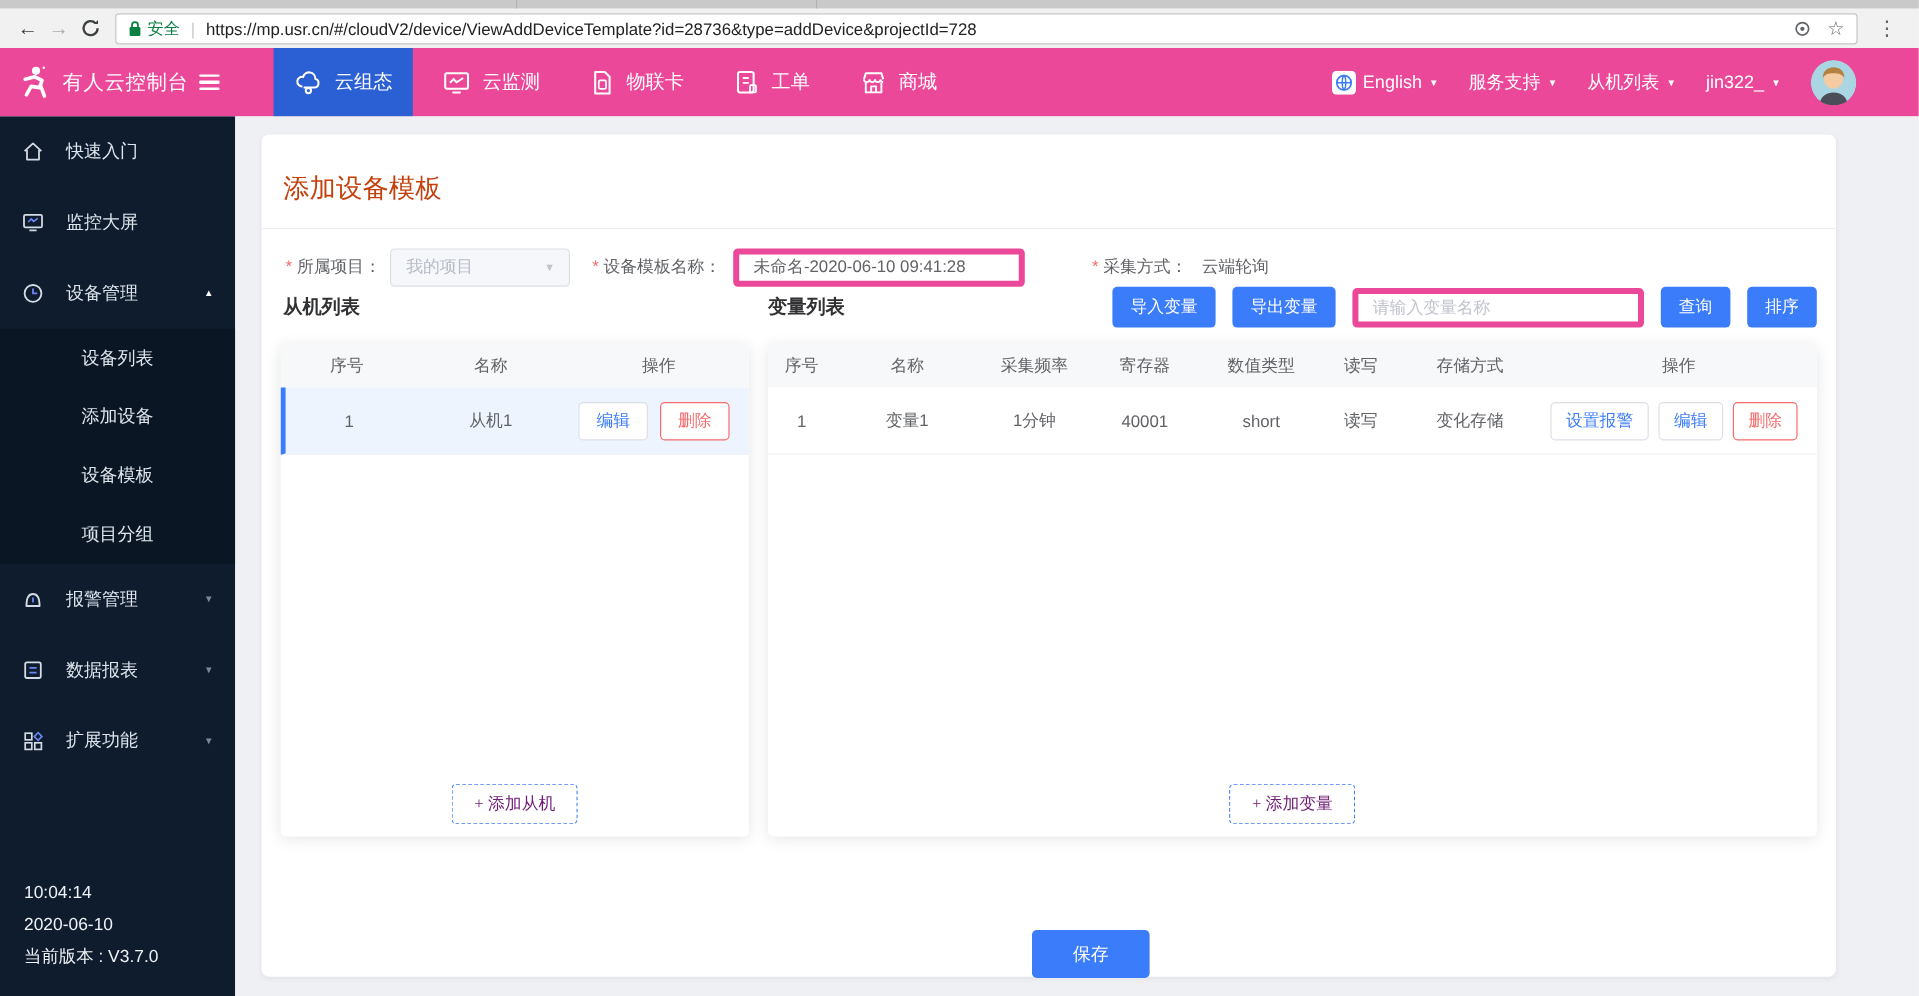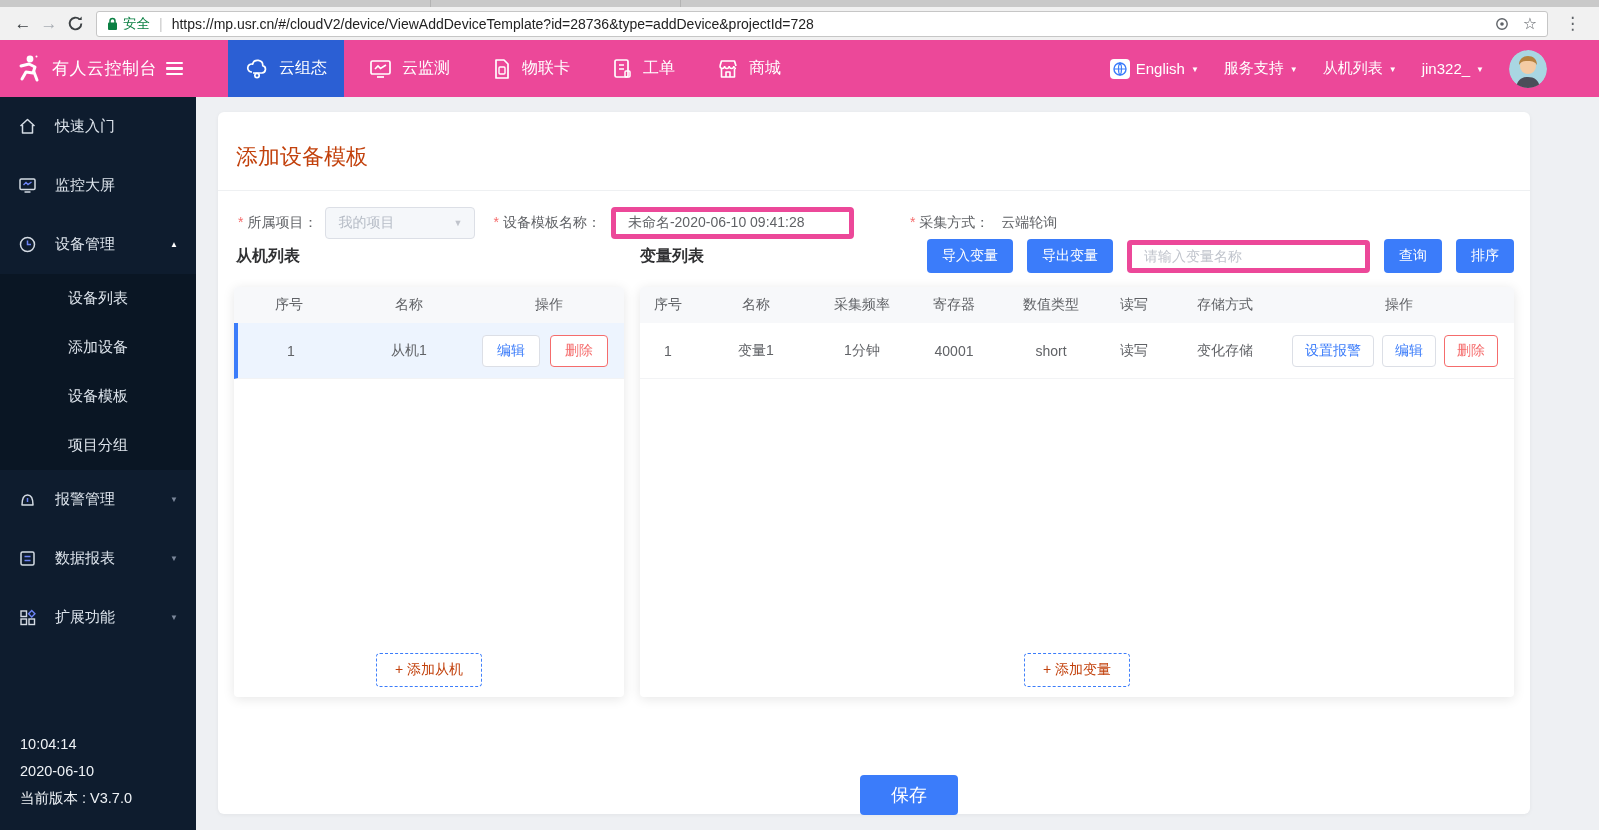--- a/index.html
+++ b/index.html
@@ -82,24 +82,24 @@
   .cell { text-align:center; flex:none; }
   .cL1 { width:110px; } .cL2 { width:130px; }
   .cL3 { flex:1; display:flex; justify-content:flex-end; padding-right:16px; gap:10px; }
   .cL3.hdr { display:block; padding-right:0; }
   .cR1{width:56px;} .cR2{width:120px;} .cR3{width:92px;} .cR4{width:92px;} .cR5{width:102px;} .cR6{width:64px;} .cR7{width:118px;}
   .cR8 { flex:1; display:flex; justify-content:flex-end; align-items:center; padding-right:16px; gap:8px; }
   .cR8.hdr { display:block; padding-right:0; }
   .btn-ghost { height:32px; padding:0 14px; border:1px solid #dcdfe6; border-radius:4px; background:#fff; color:#3b7cfa; font-size:14px; cursor:pointer; font-family:inherit; white-space:nowrap; }
   .btn-ghost.danger { border-color:#f56c6c; color:#f56c6c; }
   .btn-ghost.sm { padding:0 12px; }
-  .add-btn { position:absolute; bottom:10px; left:50%; transform:translateX(-50%); height:34px; padding:0 18px; border:1px dashed #3b7cfa; border-radius:4px; background:#fff; color:#c2410c; font-size:14px; cursor:pointer; font-family:Liberation Sans, sans-serif; white-space:nowrap; }
+  .add-btn { position:absolute; bottom:10px; left:50%; transform:translateX(-50%); height:34px; padding:0 18px; border:1px dashed #3b7cfa; border-radius:4px; background:#fff; color:#701a75; font-size:14px; cursor:pointer; font-family:Liberation Serif, serif; white-space:nowrap; }
 
   .save-row { margin-top:78px; display:flex; justify-content:center; }
-  .btn-save { width:98px; height:40px; background:#3b7cfa; color:#fff; border:none; border-radius:4px; font-size:18px; cursor:pointer; font-family:Liberation Serif, serif; transform:translateX(35px); }
+  .btn-save { width:98px; height:40px; background:#3b7cfa; color:#fff; border:none; border-radius:4px; font-size:15px; cursor:pointer; font-family:Liberation Serif, serif; transform:translateX(35px); }
 </style>
 </head>
 <body>
 
 <div class="browser">
   <div class="tabstrip">
     <span class="tab-sep" style="left:430px"></span>
     <span class="tab-sep" style="left:680px"></span>
   </div>
   <div class="btoolbar">

